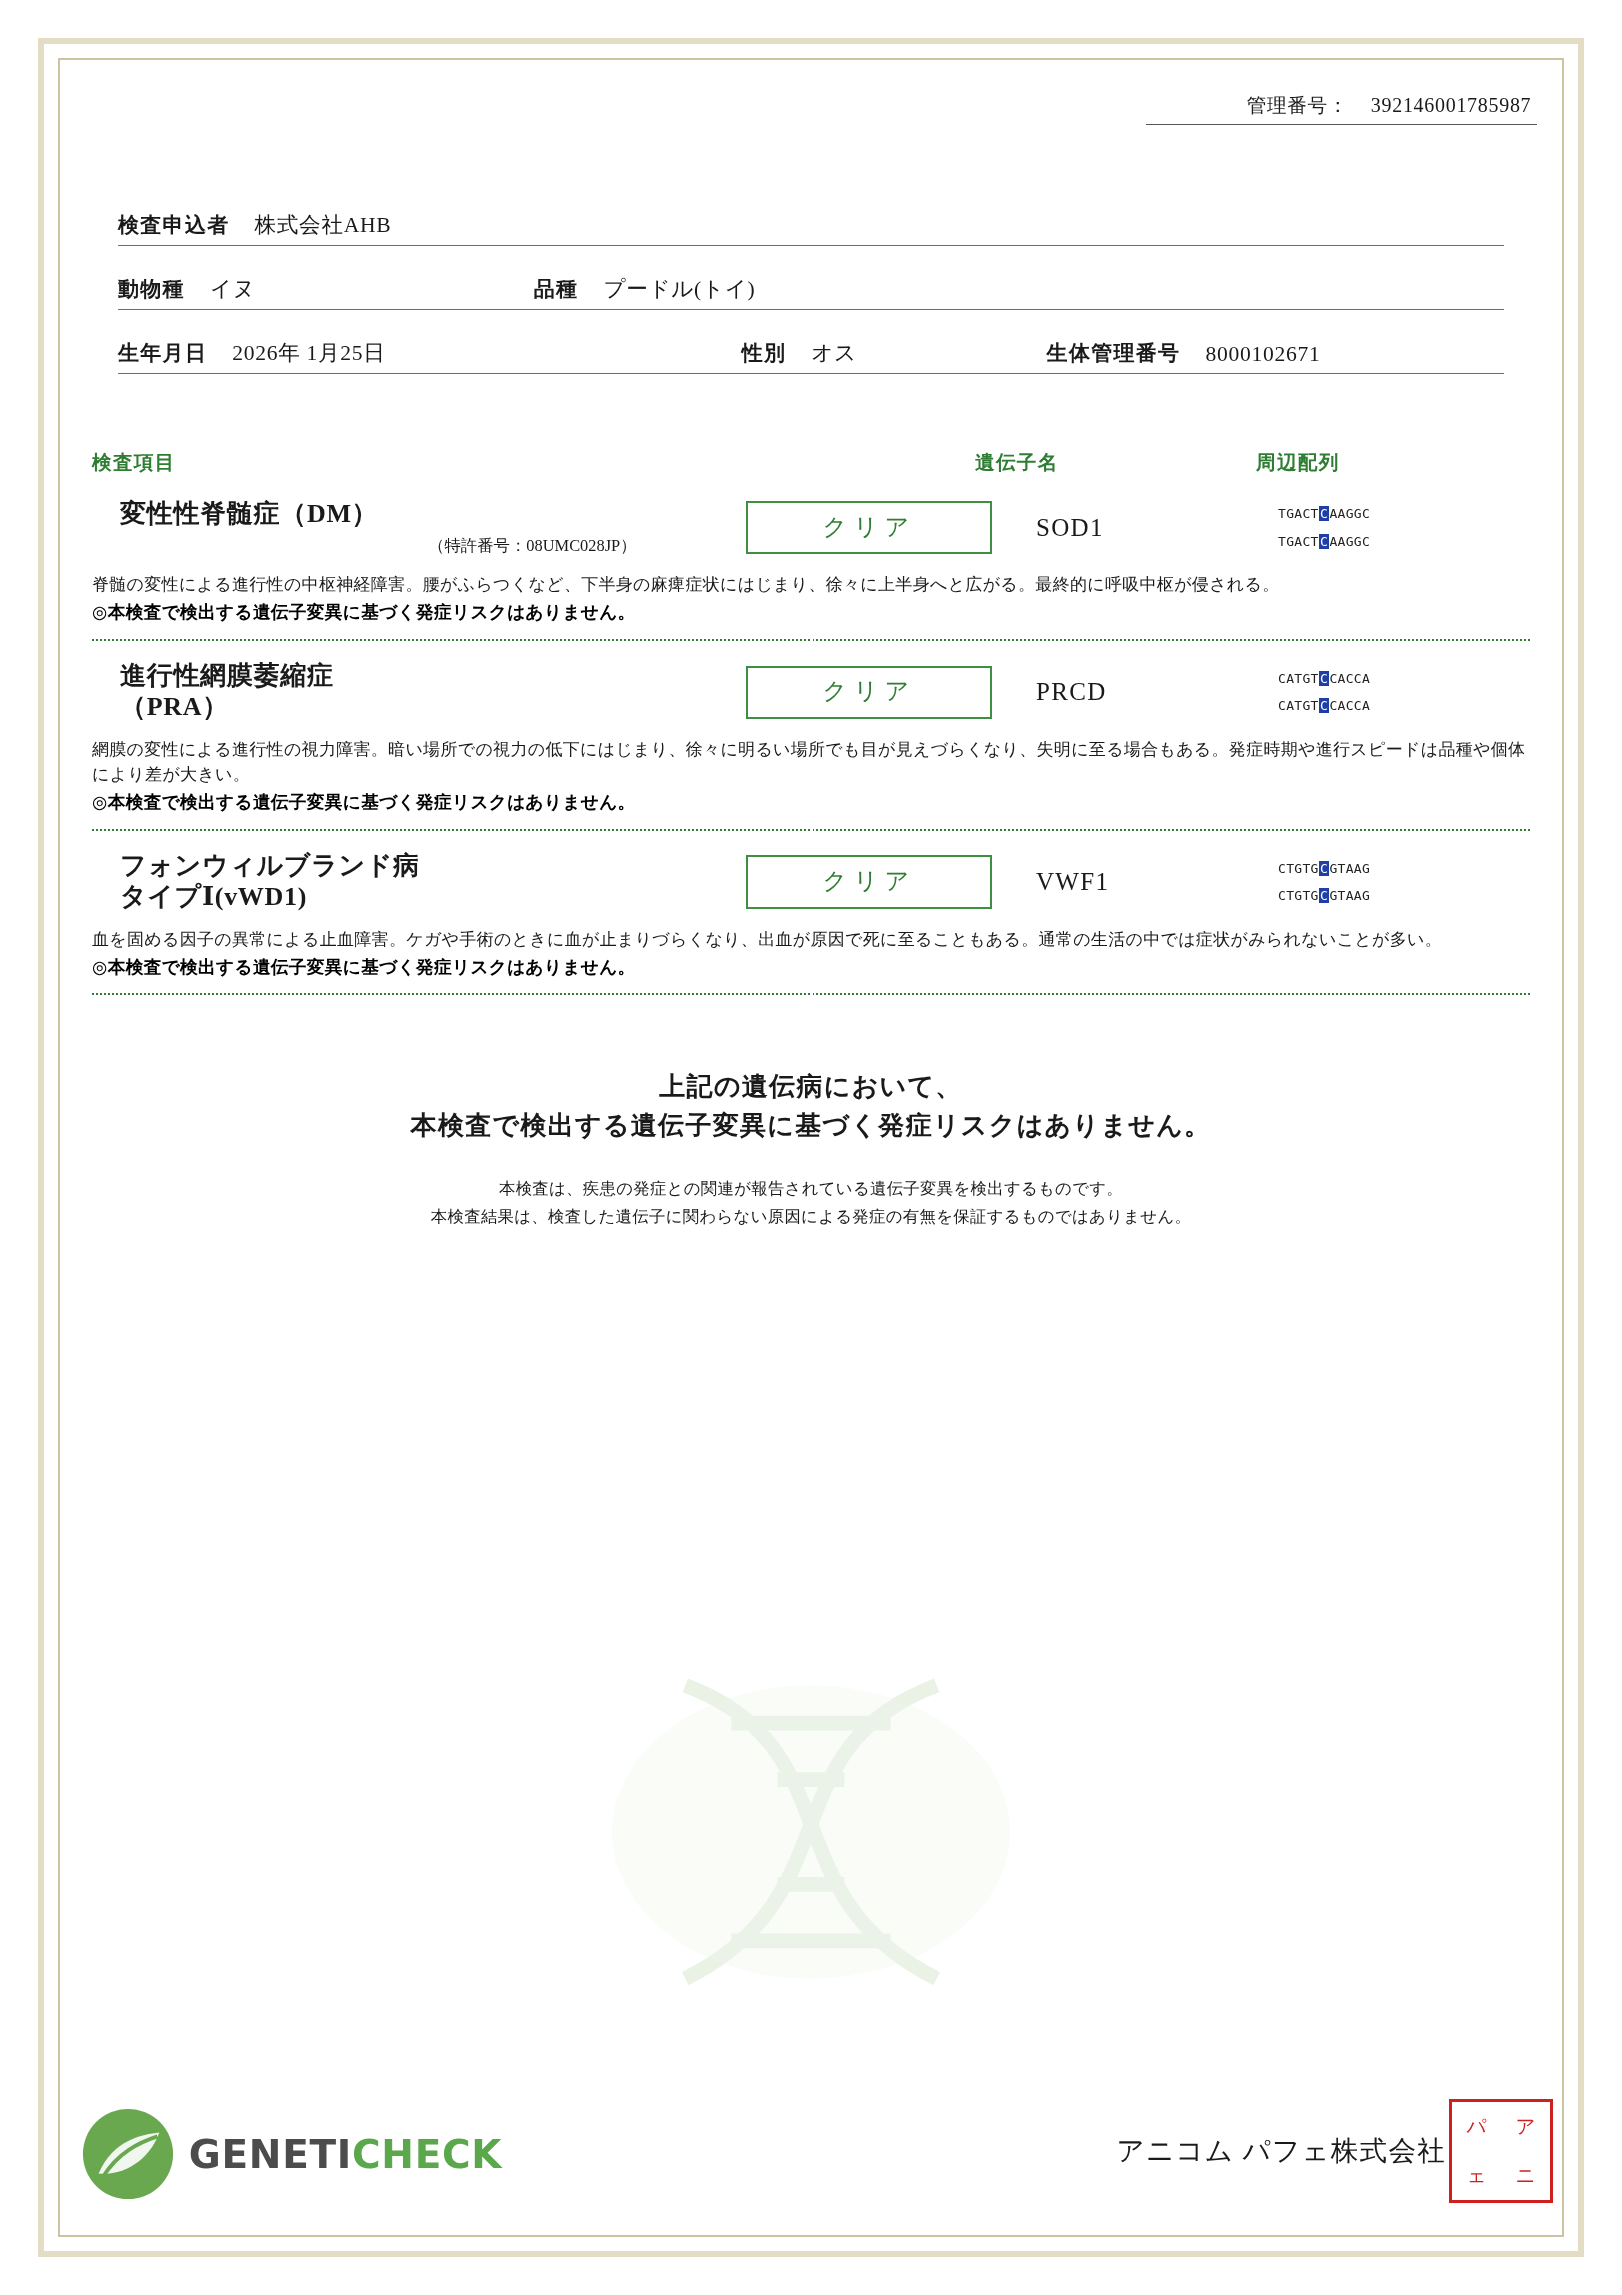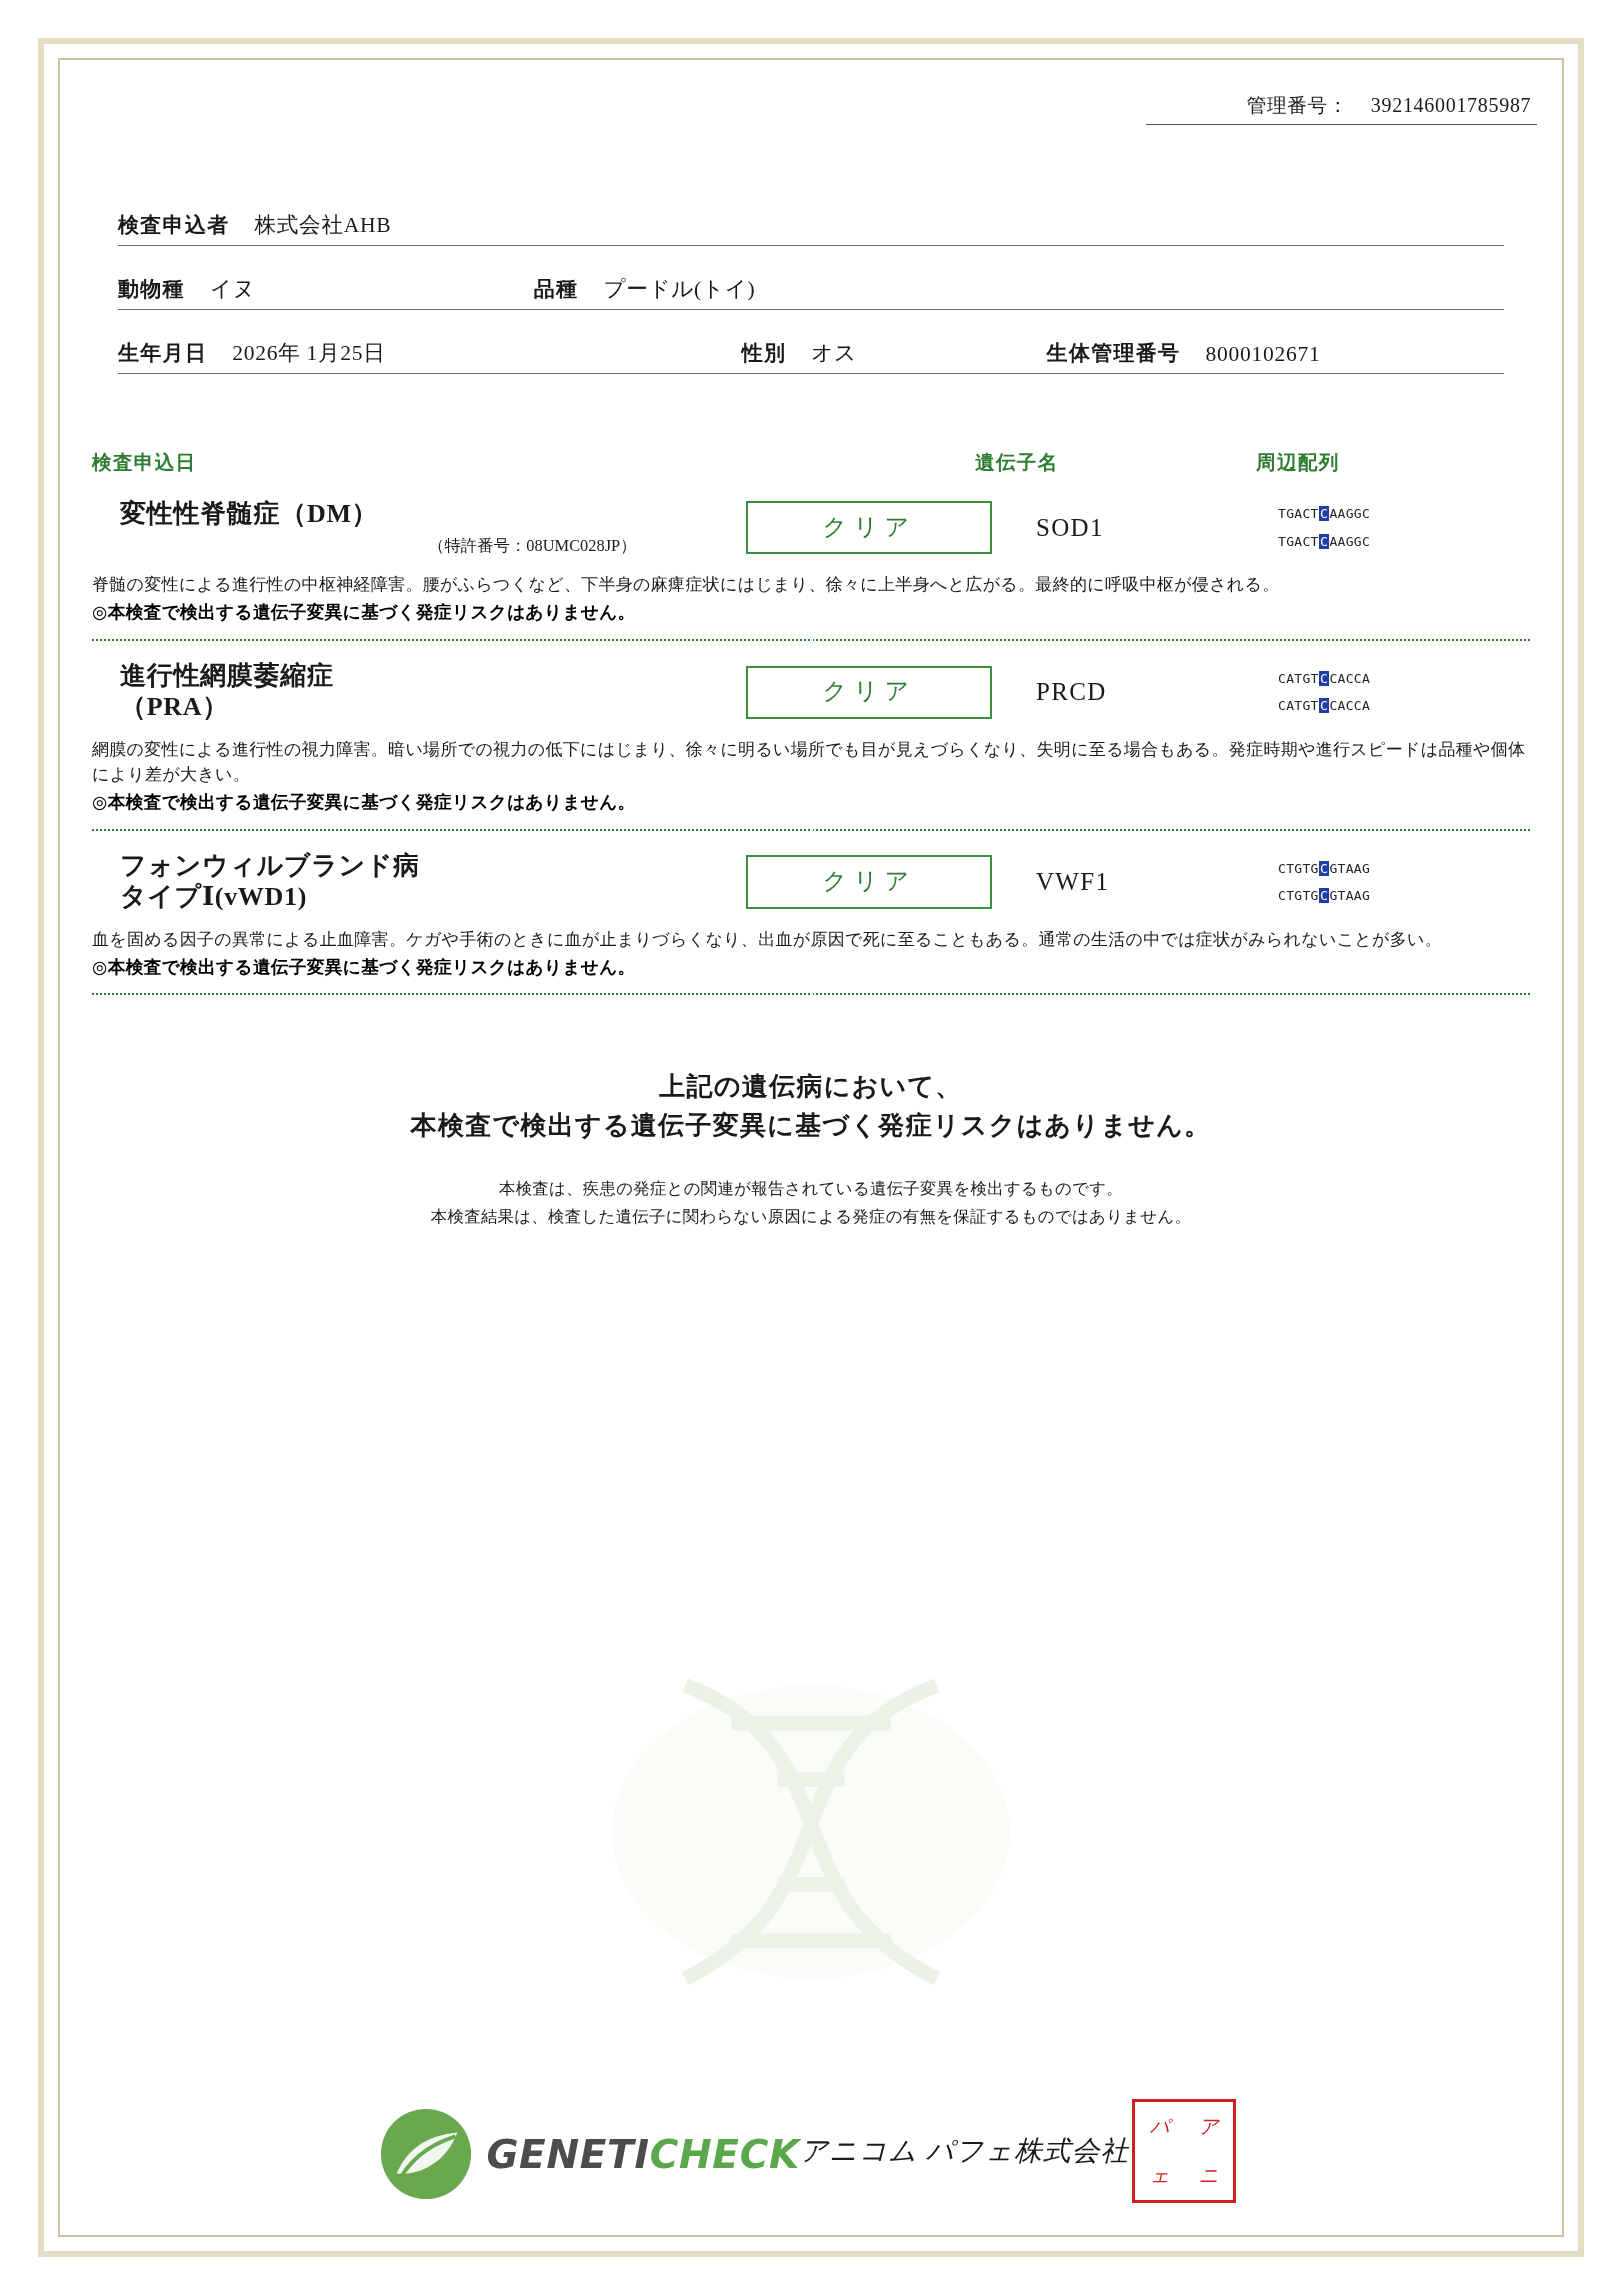--- a/index.html
+++ b/index.html
@@ -248,26 +248,25 @@
     height: 340px;
     opacity: 0.16;
     z-index: 1;
     pointer-events: none;
   }
 
   
   .footer {
     position: absolute;
     left: 79px;
-    right: 88px;
+    right: 69px;
     bottom: 92px;
     display: flex;
     align-items: flex-end;
-    justify-content: center;
-    font-style: italic;
+    justify-content: space-between;
   }
   .logo {
     display: flex;
     align-items: center;
   }
   .logo-mark {
     width: 98px;
     height: 98px;
     position: relative;
   }
@@ -358,21 +357,21 @@
         </div>
         <div class="field" style="width:33%">
           <span class="k">生体管理番号</span>
           <span class="v">8000102671</span>
         </div>
       </div>
 
     </div>
 
     <div class="res-head">
-      <div class="rh-item rh-1">検査申込日</div>
+      <div class="rh-item rh-1">検査項目</div>
       <div class="rh-item rh-2">遺伝子名</div>
       <div class="rh-item rh-3">周辺配列</div>
     </div>
 
     <div class="test">
       <div class="test-main">
         <div class="tm-name">
           <span>変性性脊髄症（DM）</span>
           <span class="patent">（特許番号：08UMC028JP）</span>
         </div>

